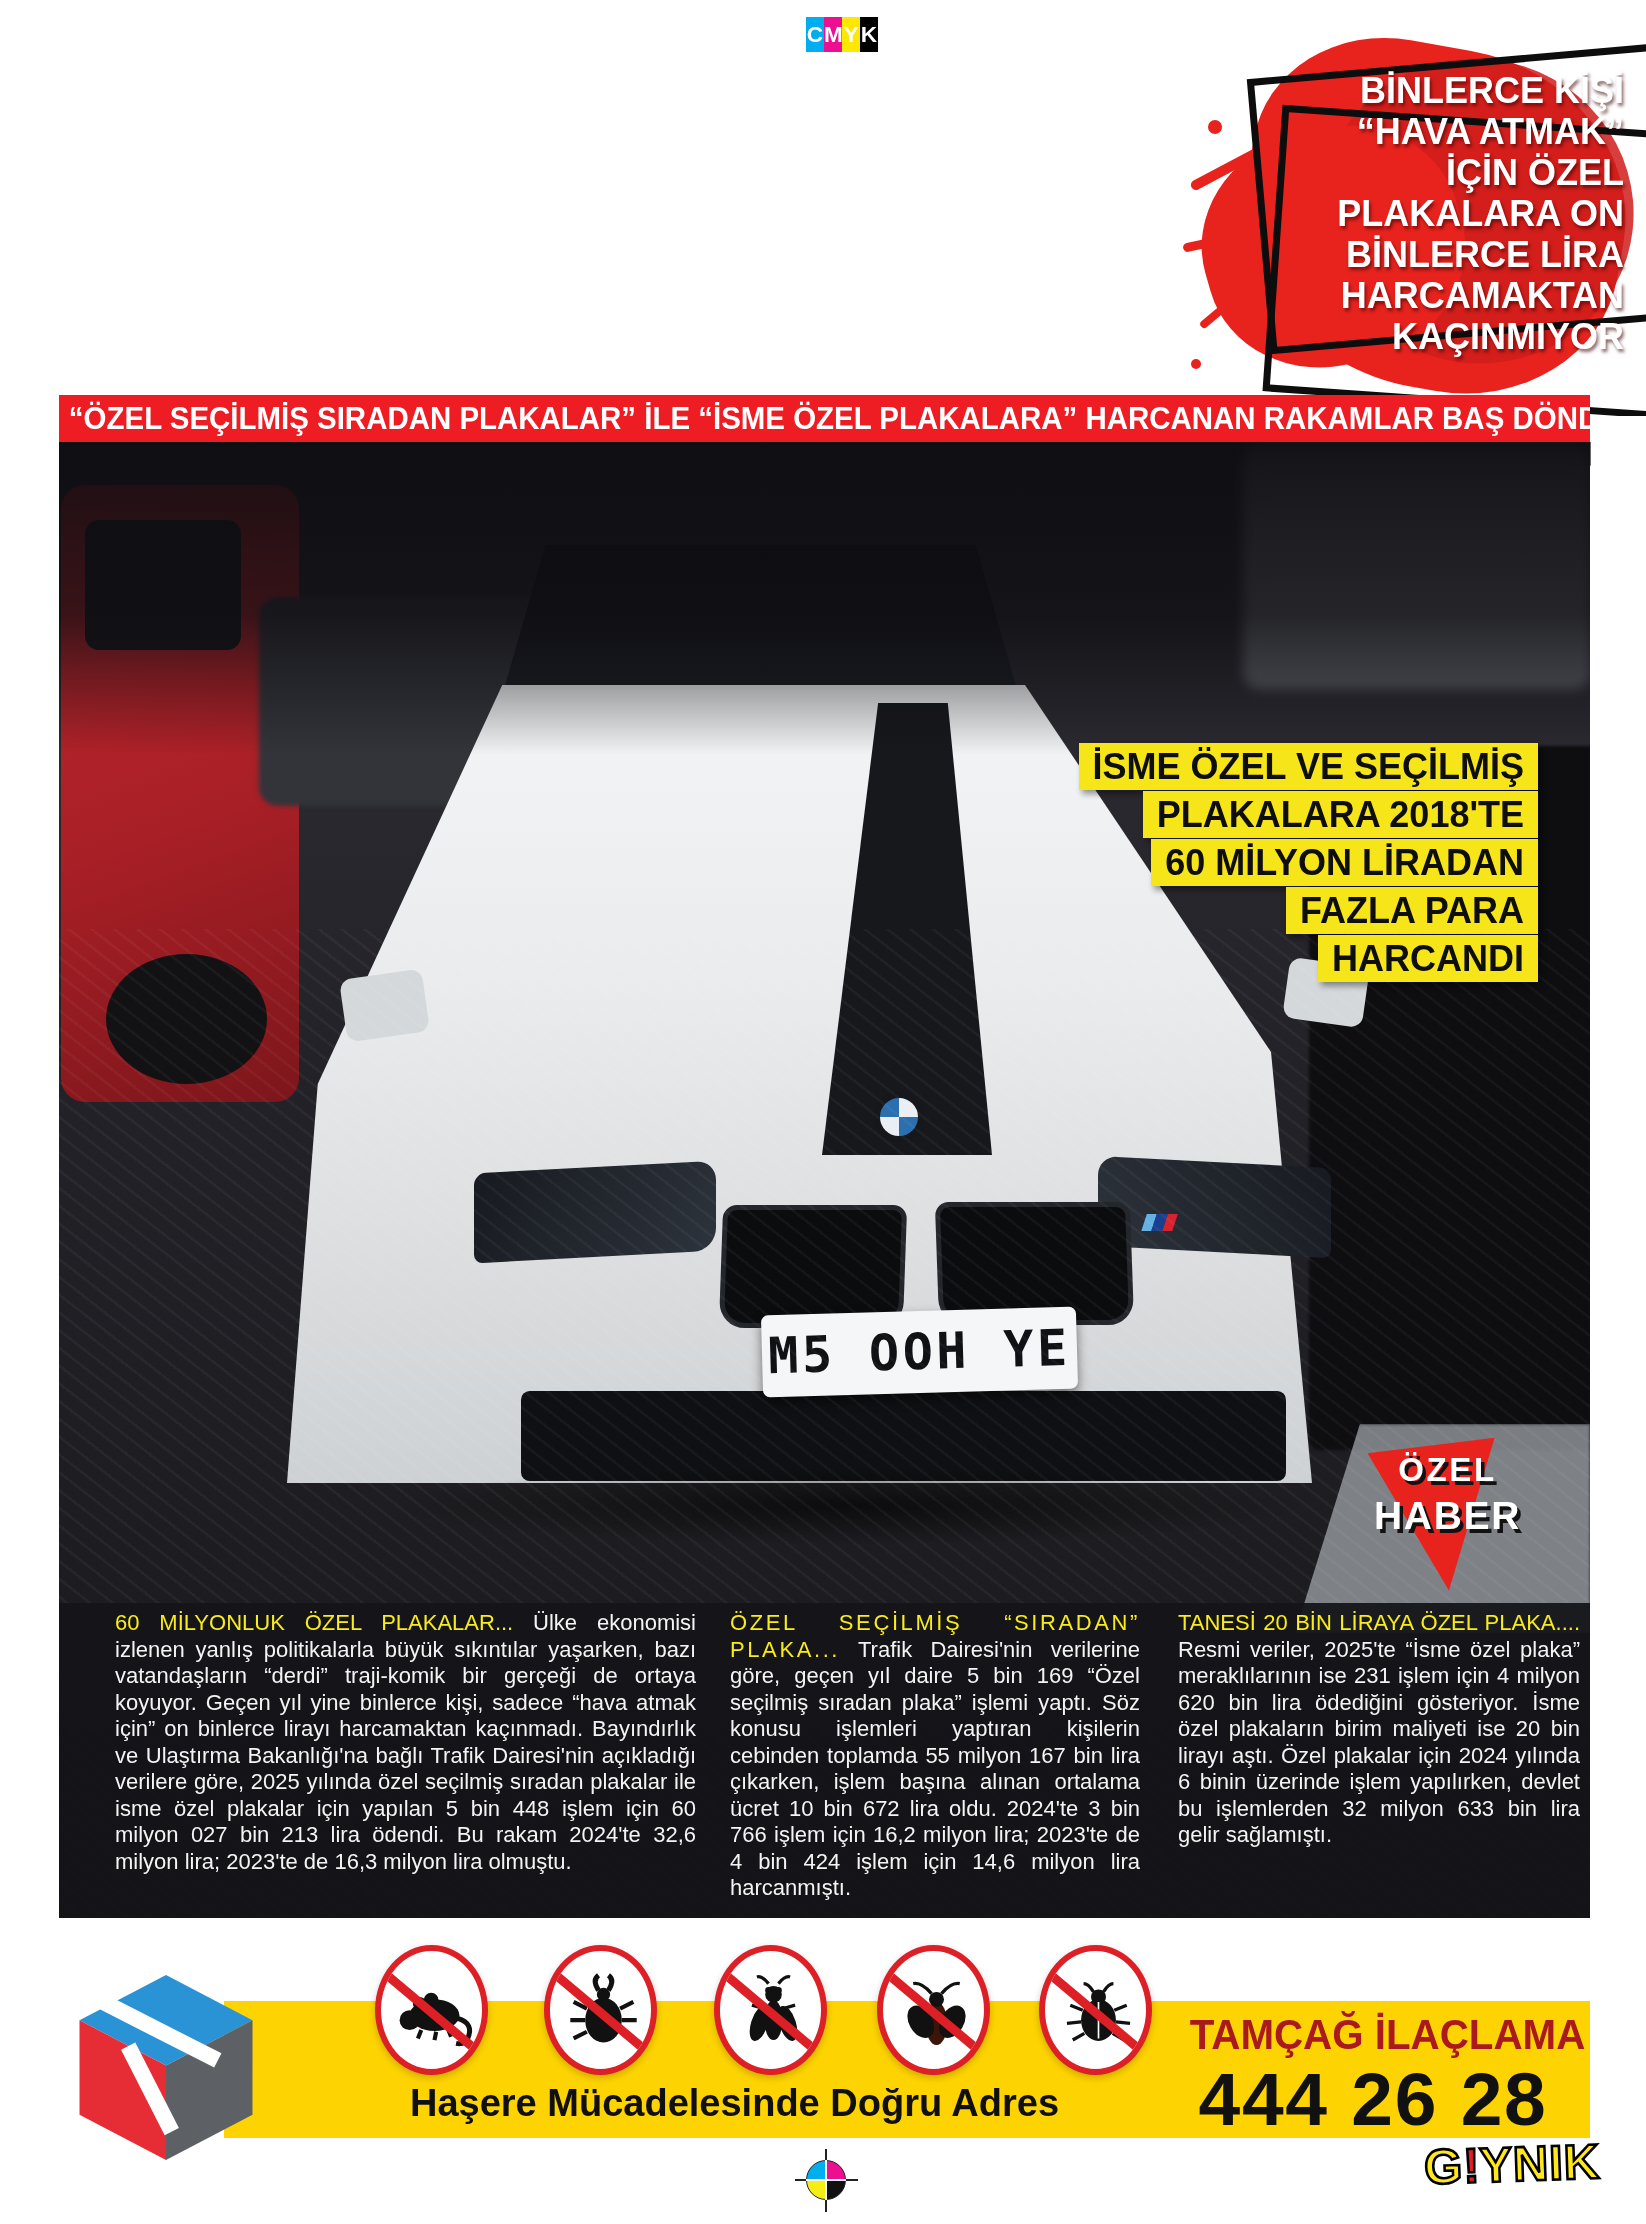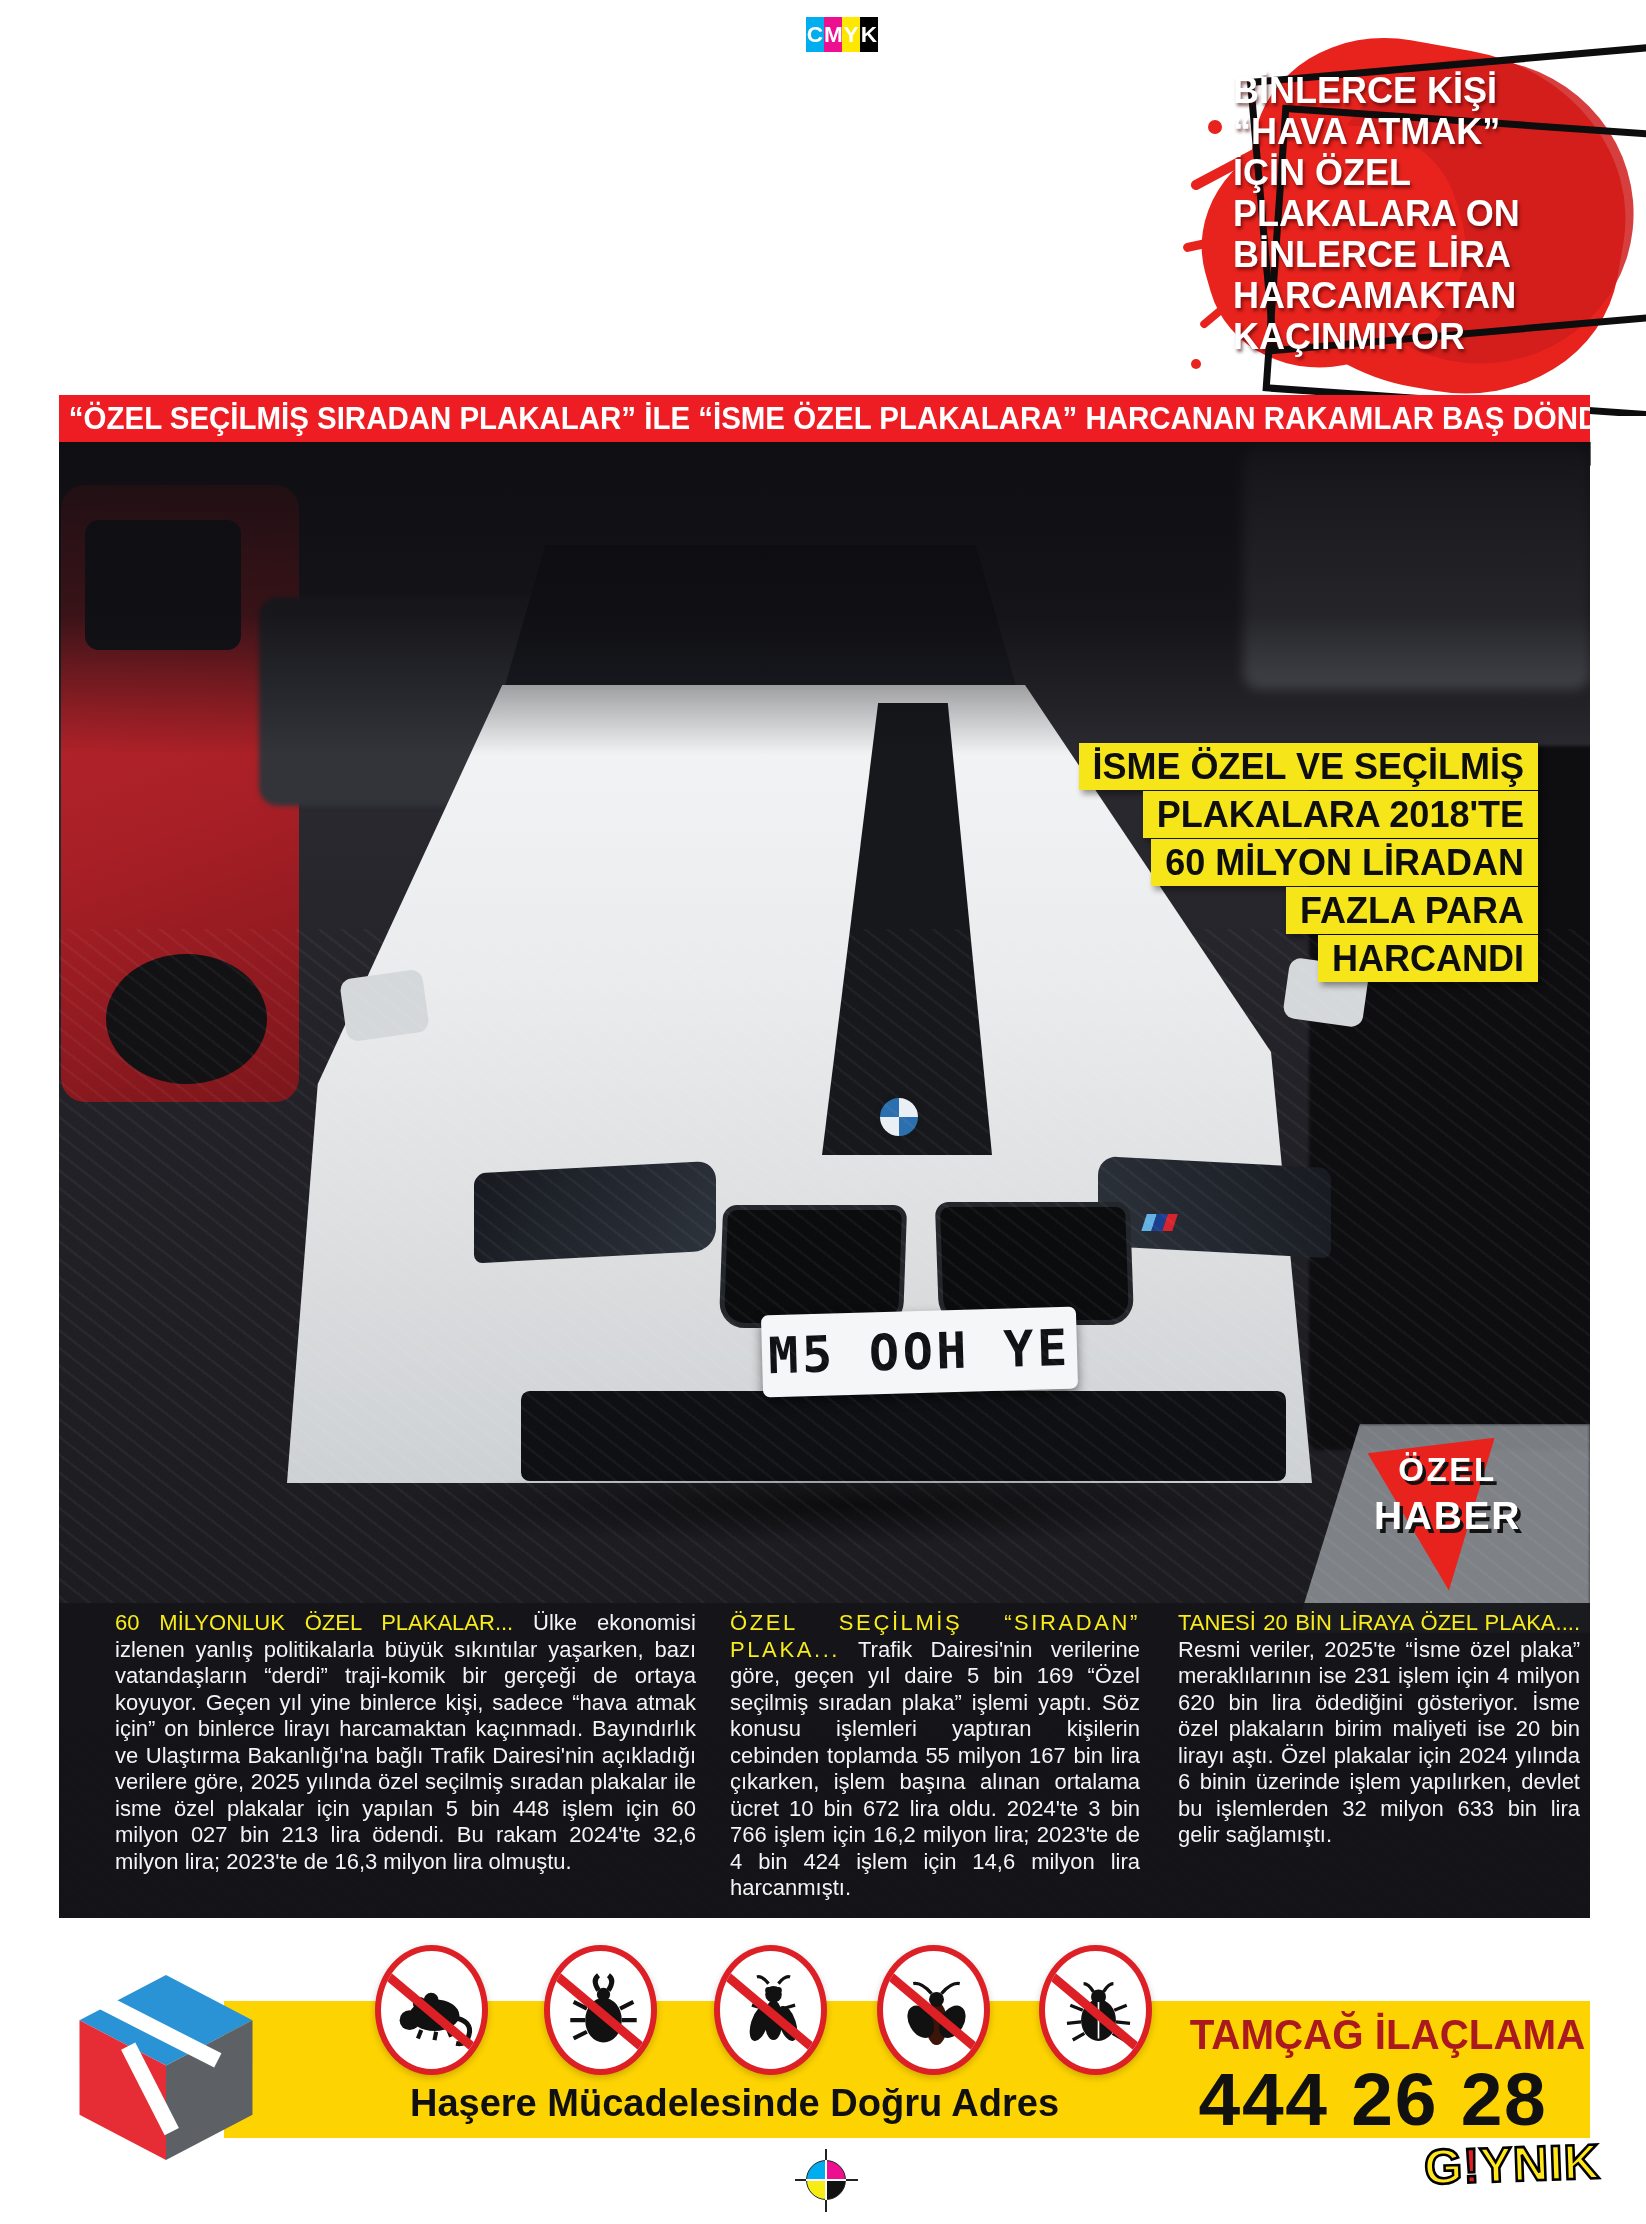--- a/index.html
+++ b/index.html
@@ -44,21 +44,21 @@
   .blob3 { left:139px; top:43px; width:313px; height:304px; border-radius:50%; background:#cf1d1b; transform:rotate(18deg); opacity:.85; }
   .drip { position:absolute; background:#e8231e; border-radius:5.2px; }
   .drip1 { left:5.2px; top:148px; width:78px; height:10.4px; transform:rotate(-28deg); }
   .drip2 { left:0px; top:217px; width:104px; height:8.7px; transform:rotate(-12deg); }
   .drip3 { left:12px; top:287px; width:61px; height:7.8px; transform:rotate(-40deg); }
   .dripdot1 { left:26px; top:104px; width:14px; height:14px; border-radius:50%; }
   .dripdot2 { left:8.7px; top:343px; width:10.4px; height:10.4px; border-radius:50%; }
   .frame { position:absolute; border:7.8px solid #0d0d0d; }
   .frame1 { left:76px; top:45px; width:408px; height:276px; transform:rotate(-5deg); }
   .frame2 { left:90px; top:103px; width:417px; height:287px; transform:rotate(4deg); }
-  #promo-text { position:absolute; left:51px; top:54px; width:374px; text-align:left; }
+  #promo-text { position:absolute; left:68px; top:54px; width:374px; text-align:right; }
   #promo-text span { display:block; font-weight:bold; font-size:36px; line-height:41px; color:#fff;
     text-shadow:1.7px 2.6px 3.5px rgba(60,0,0,.6); }
 
   
   #kicker { position:absolute; left:59px; top:395px; width:1531px; height:47px; background:#ee1c23; overflow:hidden; }
   #kicker .txt { display:block; padding-left:10.4px; white-space:nowrap; font-weight:bold; font-size:31px; line-height:47px;
     color:#fff; transform:scaleX(.95); transform-origin:left center; }
   .fold-l { position:absolute; left:59px; top:442px; width:0; height:0;
     border-top:21px solid #98989a; border-right:21px solid transparent; }
   .fold-r { position:absolute; left:1556px; top:442px; width:0; height:0;

